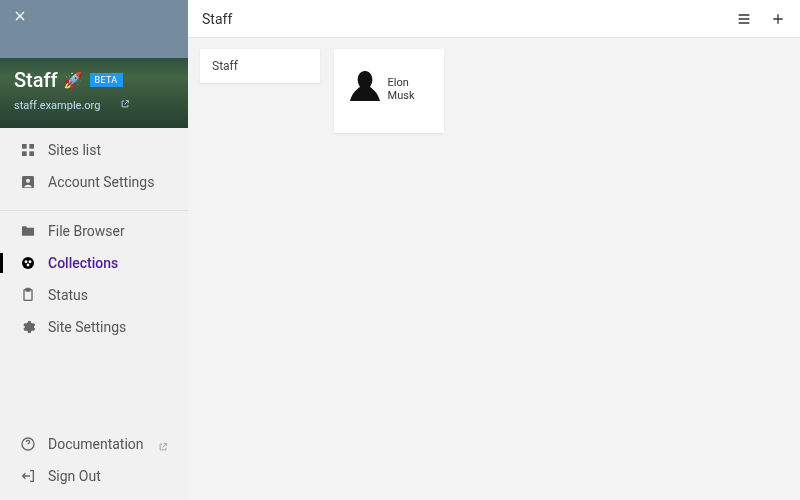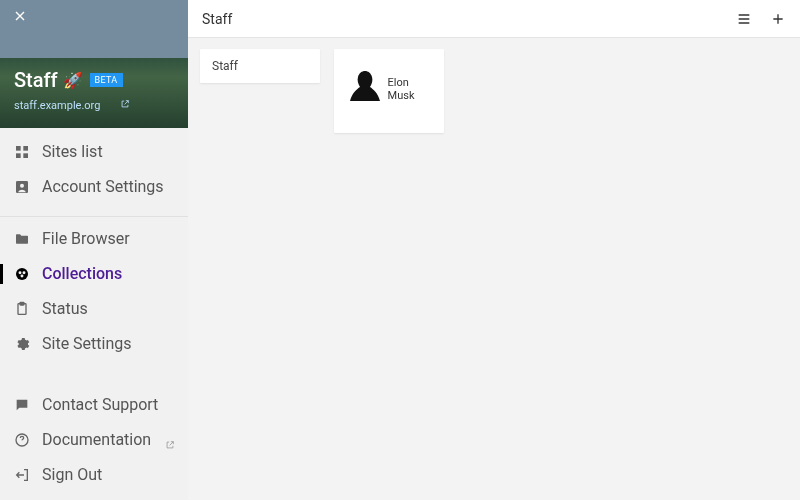--- a/index.html
+++ b/index.html
@@ -37,21 +37,21 @@
     display: flex; align-items: center; gap: 20px;
     font-size: 11px; color: #bcdffb; cursor: pointer;
   }
   .site-domain-row svg { width: 10px; height: 10px; stroke: #bcdffb; stroke-width: 2; fill: none; }
 
   .nav { flex: 1; display: flex; flex-direction: column; padding-top: 6px; }
   .nav-group { padding-bottom: 8px; }
   .nav-divider { height: 1px; background: #e0e0e0; margin: 4px 0; }
   .nav-item {
     display: flex; align-items: center; gap: 12px;
-    padding: 8px 14px; font-size: 16px; color: #555;
+    padding: 8px 20px; font-size: 14px; color: #555;
     cursor: pointer;
   }
   .nav-item.active { color: #4c1d95; font-weight: 500; }
   .nav-item.active::before {
     content: ""; position: absolute; left: 0; width: 3px; height: 20px; background: #000;
   }
   .nav-item { position: relative; }
   .nav-item .icon { width: 16px; height: 16px; display: inline-flex; align-items: center; justify-content: center; color: #666; }
   .nav-item.active .icon { color: #000; }
   .nav-item svg { width: 16px; height: 16px; }
@@ -181,28 +181,20 @@
         </span>
         <span>Site Settings</span>
       </div>
     </div>
 
     <div class="nav-spacer"></div>
 
     <div class="nav-group">
       <div class="nav-item">
         <span class="icon">
-          <svg viewBox="0 0 24 24" fill="currentColor">
-              <path d="M4 4h16v12H8l-4 4V4z"></path>
-            </svg>
-        </span>
-        <span>Contact Support</span>
-      </div>
-      <div class="nav-item">
-        <span class="icon">
           <svg viewBox="0 0 24 24" fill="none" stroke="currentColor" stroke-width="2">
               <circle cx="12" cy="12" r="9"></circle>
               <path d="M9.5 9a2.5 2.5 0 115 0c0 1.5-2.5 2-2.5 3.5M12 17h.01"></path>
             </svg>
         </span>
         <span>Documentation</span>
         <span class="ext-icon">
           <svg viewBox="0 0 24 24">
               <path d="M14 4h6v6M20 4l-9 9M19 14v5H5V5h5"></path>
             </svg>

